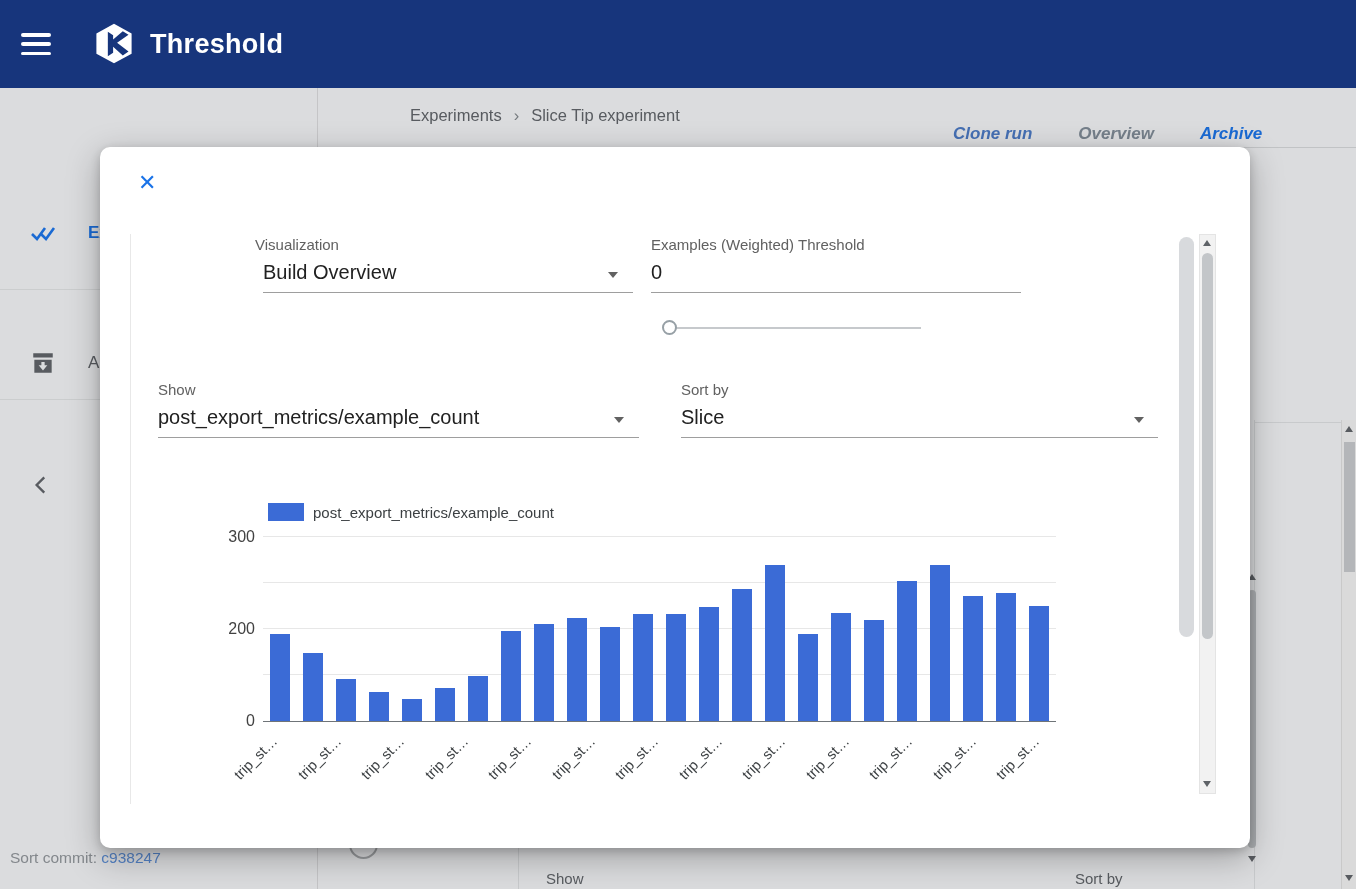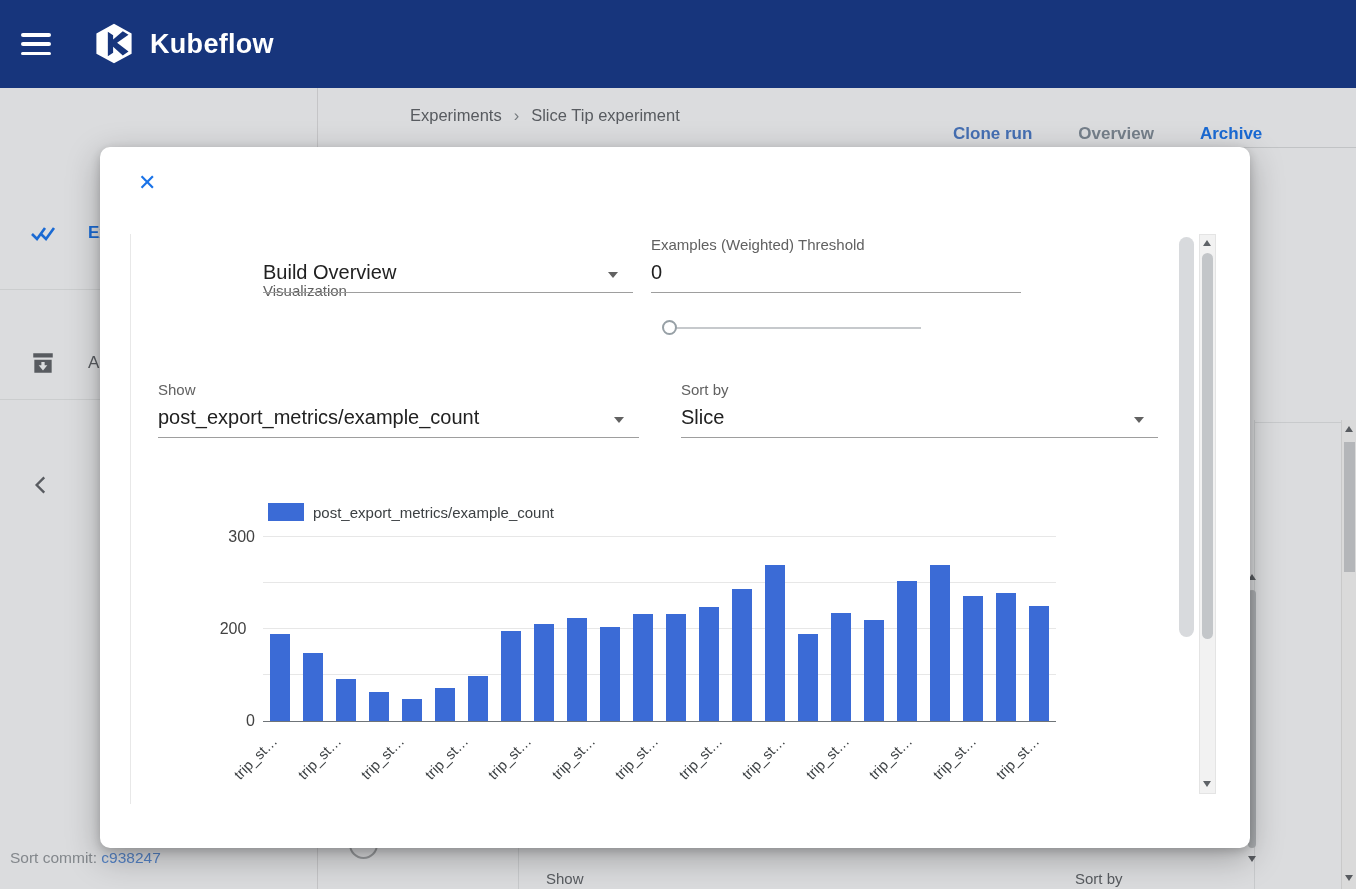--- a/index.html
+++ b/index.html
@@ -28,21 +28,21 @@
   .side-divider { position:absolute; left:0; width:318px; height:1px; background:#dfe1e3; }
   .collapse-btn { position:absolute; left:28px; top:384px; width:26px; height:26px; cursor:pointer; }
   .build { position:absolute; left:10px; top:761px; font-size:15.5px; color:#8f9499; }
   .build a { color:#5b8ed8; text-decoration:none; cursor:pointer; }
 
   .breadcrumb { position:absolute; left:410px; top:18px; font-size:16.5px; color:#5f6368; display:flex; gap:12px; align-items:center; }
   .breadcrumb .crumb { cursor:pointer; }
   .bc-sep { color:#80868b; }
   .toolbar-line { position:absolute; left:318px; top:59px; width:1038px; height:1px; background:#d4d6d8; }
   .run-actions { position:absolute; left:953px; top:36px; display:flex; gap:46px; font-size:17px; font-weight:bold; }
-  .run-actions .act { cursor:pointer; white-space:nowrap; }
+  .run-actions .act { cursor:pointer; white-space:nowrap;font-style:italic; }
   .act-clone { color:#4a79c4; }
   .act-terminate { color:#7f8b97; }
   .act-archive { color:#1a73e8; }
 
   
   .bg-vline-left { position:absolute; left:518px; top:756px; width:1px; height:45px; background:#dcdee0; }
   .bg-show  { position:absolute; left:546px; top:782px; font-size:15px; color:#5f6368; }
   .bg-sort  { position:absolute; left:1075px; top:782px; font-size:15px; color:#5f6368; }
   .bg-circle { position:absolute; left:349px; top:742px; width:29px; height:29px; border:2px solid #a6a9ac; border-radius:50%; }
   .bg-vline-right { position:absolute; left:1254px; top:332px; width:1px; height:469px; background:#dcdee0; }
@@ -99,21 +99,21 @@
 <header class="topbar">
   <div class="hamburger">
     <span></span>
       <span></span>
       <span></span>
   </div>
   <svg class="logo" viewBox="0 0 100 100">
     <path fill="#ffffff" fill-rule="evenodd" d="M50 4 L90 26 V72 L50 94 L10 72 V26 Z
          M36 22 V78 L48 70 V56 L70 76 L83 67 L57 47 L83 29 L70 21 L48 40 V30 Z"></path>
   </svg>
-  <div class="brand">Kubeflow</div>
+  <div class="brand">Threshold</div>
 </header>
 
 <div class="page">
 
   <nav class="sidebar">
     <div class="side-item active" style="top:121px;">
       <svg class="sicon" viewBox="0 0 26 22" fill="none" stroke="#1a73e8" stroke-width="2.6">
         <polyline points="2,12 7,17 15,6"></polyline>
           <polyline points="11,12 16,17 24,6"></polyline>
       </svg>
@@ -169,21 +169,21 @@
   </div>
 </div>
 
 <div class="scrim"></div>
 
 <div class="modal">
   <span class="modal-close">✕</span>
 
   <div class="viz-area">
 
-    <span class="fld-label" style="left:132px; top:2px;margin-top:46px;">Visualization</span>
+    <span class="fld-label" style="left:124px; top:2px;">Visualization</span>
     <span class="fld-value" style="left:132px; top:27px;">Build Overview</span>
     <span class="dd-arrow" style="left:477px; top:38px;"></span>
     <div class="fld-underline" style="left:132px; top:58px; width:370px;"></div>
 
     <span class="fld-label" style="left:520px; top:2px;">Examples (Weighted) Threshold</span>
     <span class="fld-value" style="left:520px; top:27px;">0</span>
     <div class="fld-underline" style="left:520px; top:58px; width:370px;"></div>
 
     <div class="slider-track"></div>
     <div class="slider-thumb"></div>
@@ -197,21 +197,21 @@
     <span class="fld-value" style="left:550px; top:172px;">Slice</span>
     <span class="dd-arrow" style="left:1003px; top:183px;"></span>
     <div class="fld-underline" style="left:550px; top:203px; width:477px;"></div>
 
     <div class="legend-swatch" style="background: rgb(59, 107, 214);"></div>
     <span class="legend-label">post_export_metrics/example_count</span>
 
     <div class="chart">
       <div class="ylabels">
           <span style="bottom: -9px;">0</span>
-          <span style="bottom: 83px; text-align: center;">200</span>
+          <span style="bottom: 83px;">200</span>
           <span style="bottom: 175px;">300</span>
         </div>
     <div class="gridline" style="bottom: 46px;"></div>
         <div class="gridline" style="bottom: 92px;"></div>
         <div class="gridline" style="bottom: 138px;"></div>
         <div class="gridline" style="bottom: 184px;"></div>
         <div class="bars">
           <div class="bar" style="height: 87.4px; background: rgb(59, 107, 214);"></div>
           <div class="bar" style="height: 68.08px; background: rgb(59, 107, 214);"></div>
           <div class="bar" style="height: 42.32px; background: rgb(59, 107, 214);"></div>

